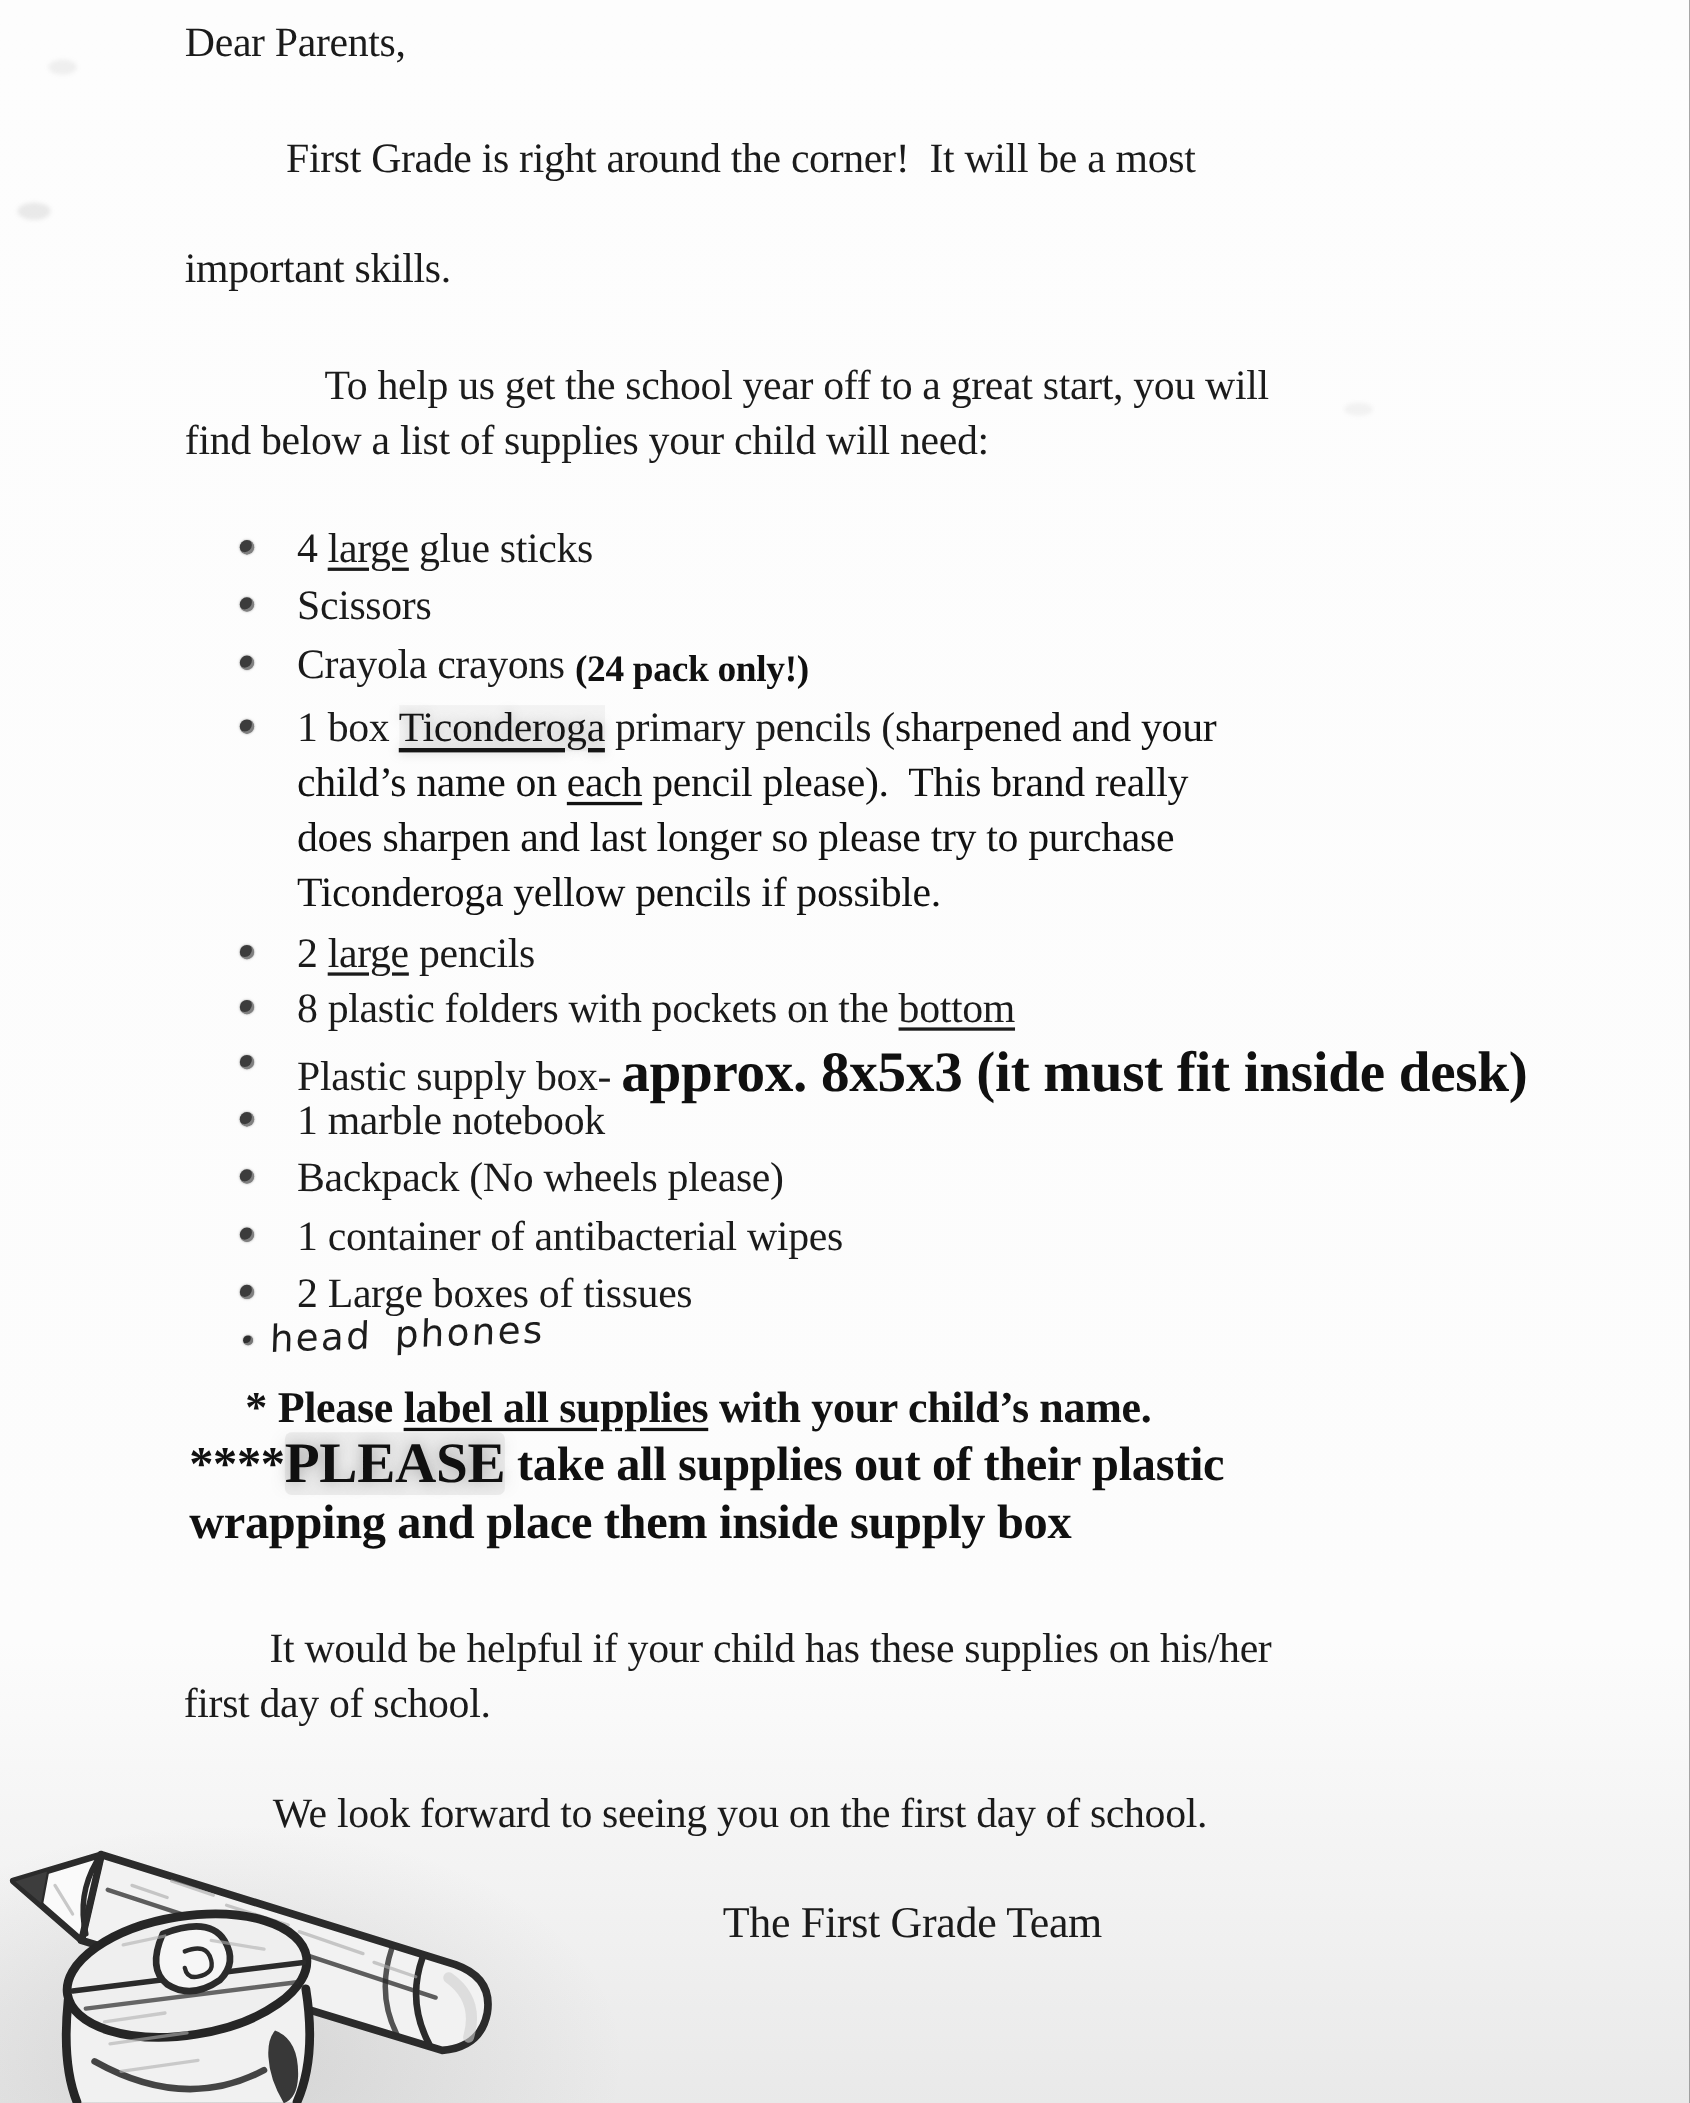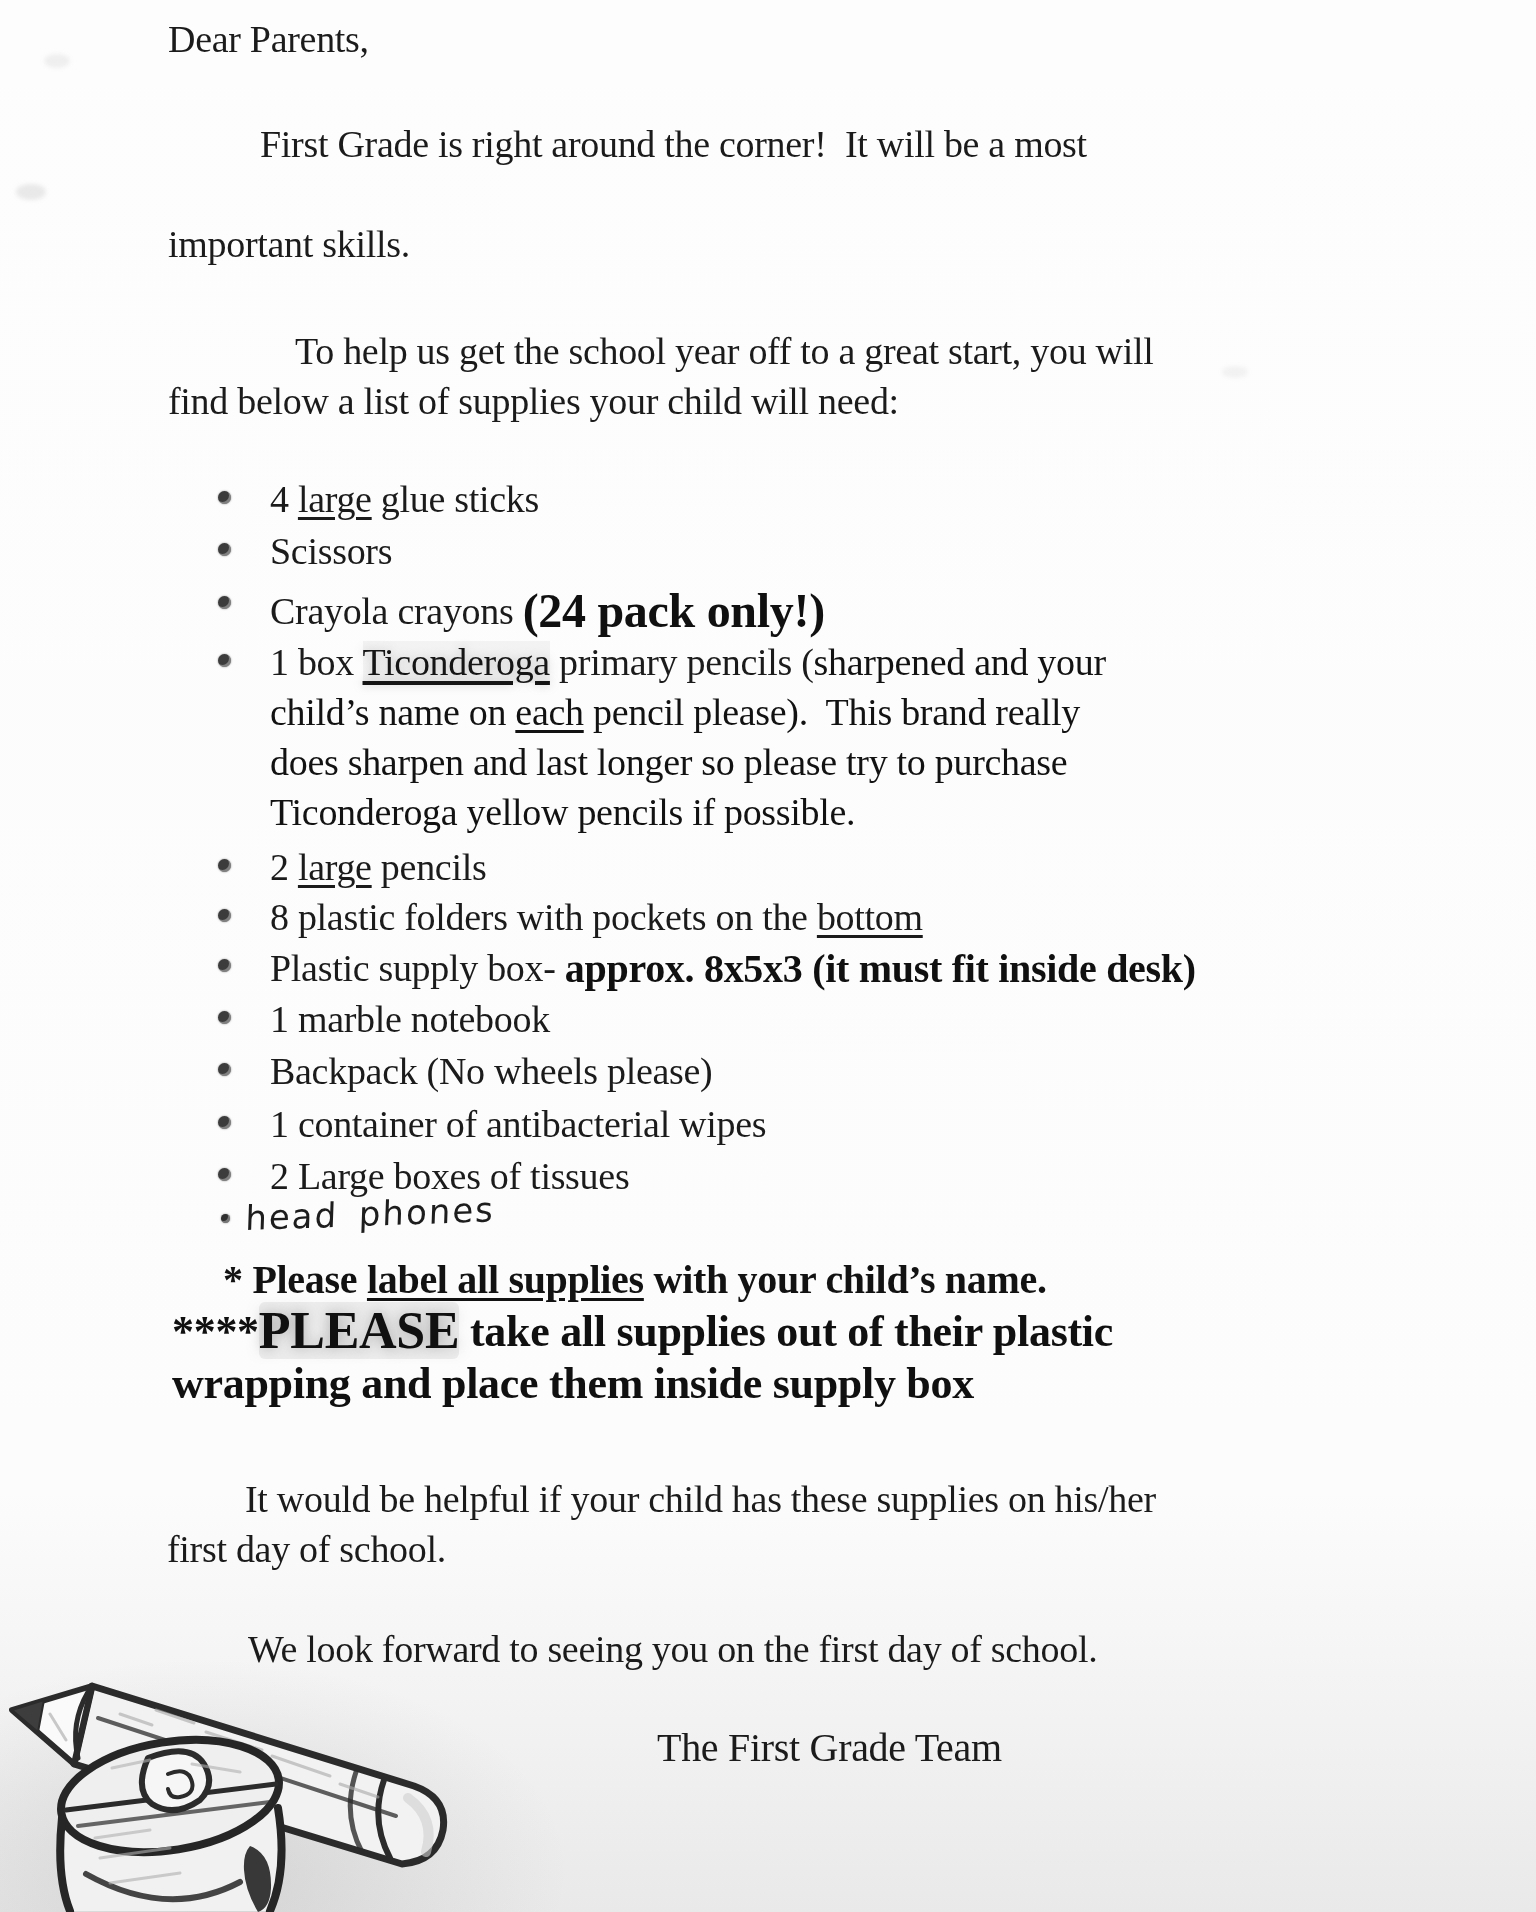--- a/index.html
+++ b/index.html
@@ -23,22 +23,22 @@
     color:#1b1b1b;
   }
   .b{font-weight:normal;color:#121212;}
   .u{text-decoration:underline;text-decoration-thickness:3px;text-underline-offset:5px;}
   .brand{
     font-weight:normal;color:#151515;
     text-decoration:underline;text-decoration-thickness:4px;text-underline-offset:6px;
     text-shadow:0 0 10px rgba(110,110,110,.35);
     background:rgba(130,130,130,.08);
   }
-  .big-bold{font-weight:bold;font-size:48px;color:#101010;vertical-align:-3px;}
-  .md-bold{font-weight:bold;font-size:40px;color:#101010;vertical-align:-1px;}
+  .big-bold{font-weight:bold;font-size:34px;color:#101010;vertical-align:-3px;}
+  .md-bold{font-weight:bold;font-size:52px;color:#101010;vertical-align:-1px;}
   .note1{font-weight:bold;font-size:40px;color:#121212;}
   .note2{font-weight:bold;font-size:44px;color:#101010;}
   .please{
     font-size:52px;vertical-align:-2px;
     text-shadow:0 0 14px rgba(95,95,95,.5);
     background:rgba(130,130,130,.12);
     border-radius:6px;
   }
   .bullet{
     position:absolute;width:13px;height:13px;border-radius:50%;

